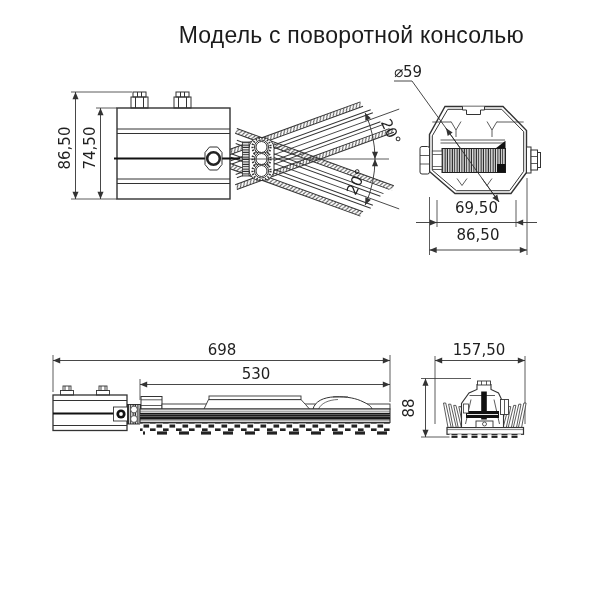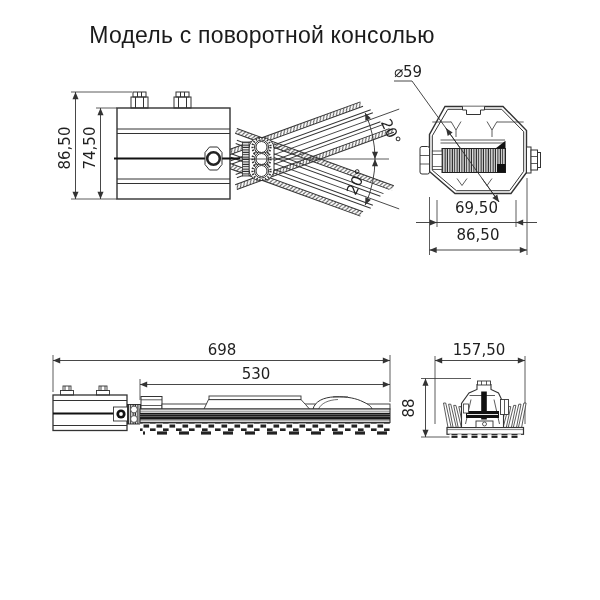--- a/index.html
+++ b/index.html
@@ -1,18 +1,18 @@
 <!DOCTYPE html>
 <html><head>
 <meta charset="utf-8">
 <style>
   html,body{margin:0;padding:0;background:#fff;}
   .page{position:relative;width:600px;height:600px;background:#fff;overflow:hidden;
         font-family:"Liberation Sans",sans-serif;}
-  .title{position:absolute;top:22px;left:0;width:524px;text-align:center;
+  .title{position:absolute;top:22px;left:0;width:524px;text-align:right;
          font-size:23px;color:#1b1b1b;letter-spacing:.2px;}
   svg{position:absolute;top:0;left:0;}
   .dim{font:15px "DejaVu Sans",sans-serif;fill:#1f1f1f;stroke:none;text-anchor:middle;}
 </style>
 </head>
 <body>
 
 <div class="page">
   <div class="title">Модель с поворотной консолью</div>
 

